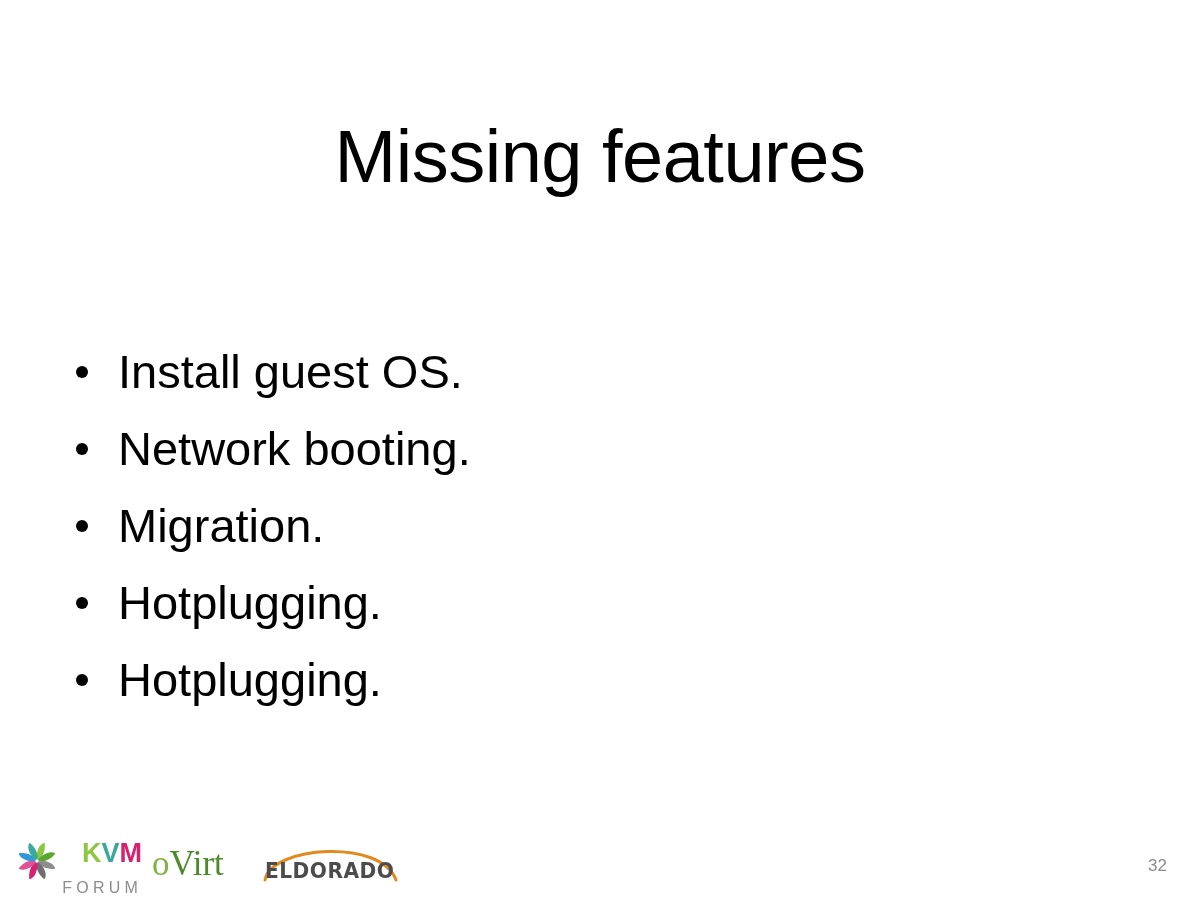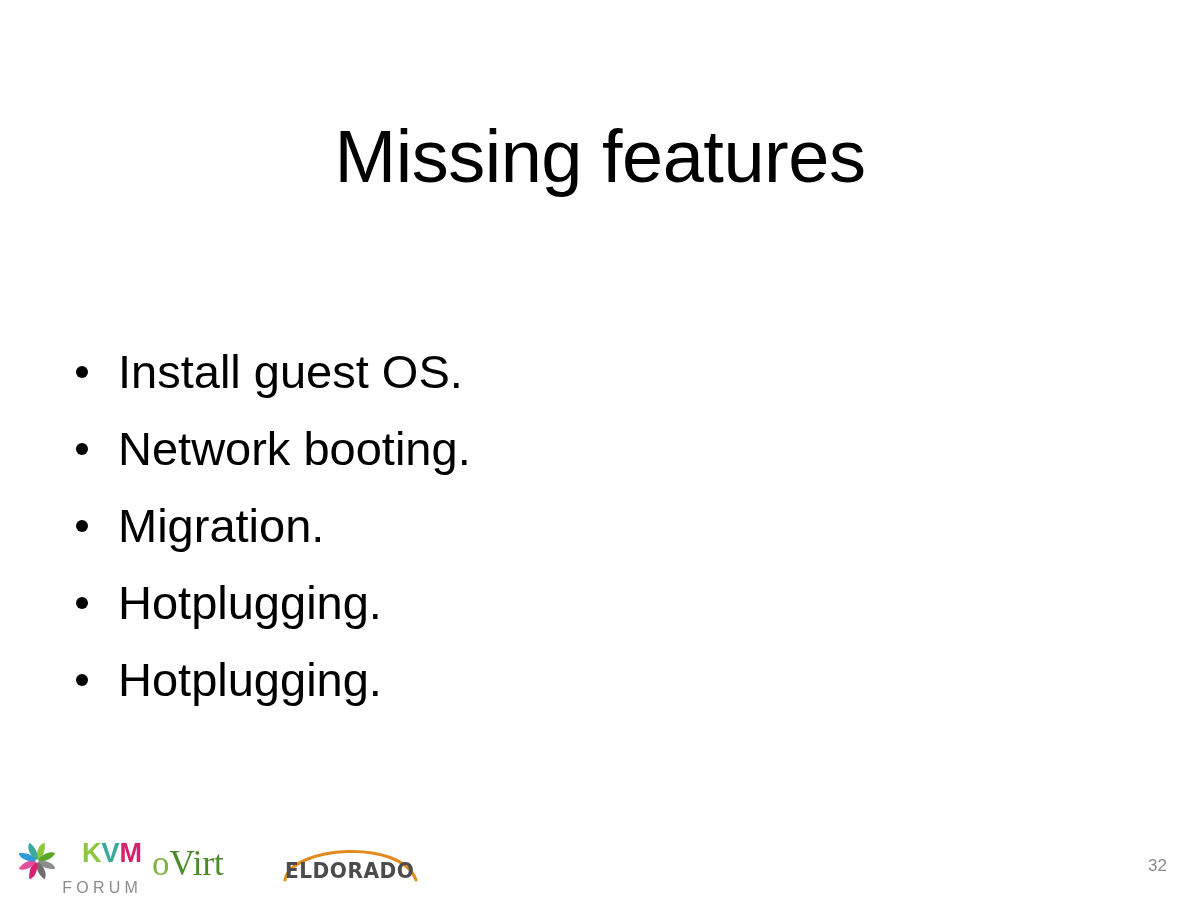--- a/index.html
+++ b/index.html
@@ -132,21 +132,20 @@
     font-weight: 400;
   }
 
   
   #eldorado-logo {
     position: absolute;
     left: 263px;
     top: 840px;
     width: 140px;
     height: 46px;
-    margin-left: 20px;
   }
   #eldorado-arc {
     position: absolute;
     left: 0;
     top: 0;
     width: 140px;
     height: 46px;
   }
   #eldorado-word {
     position: absolute;

